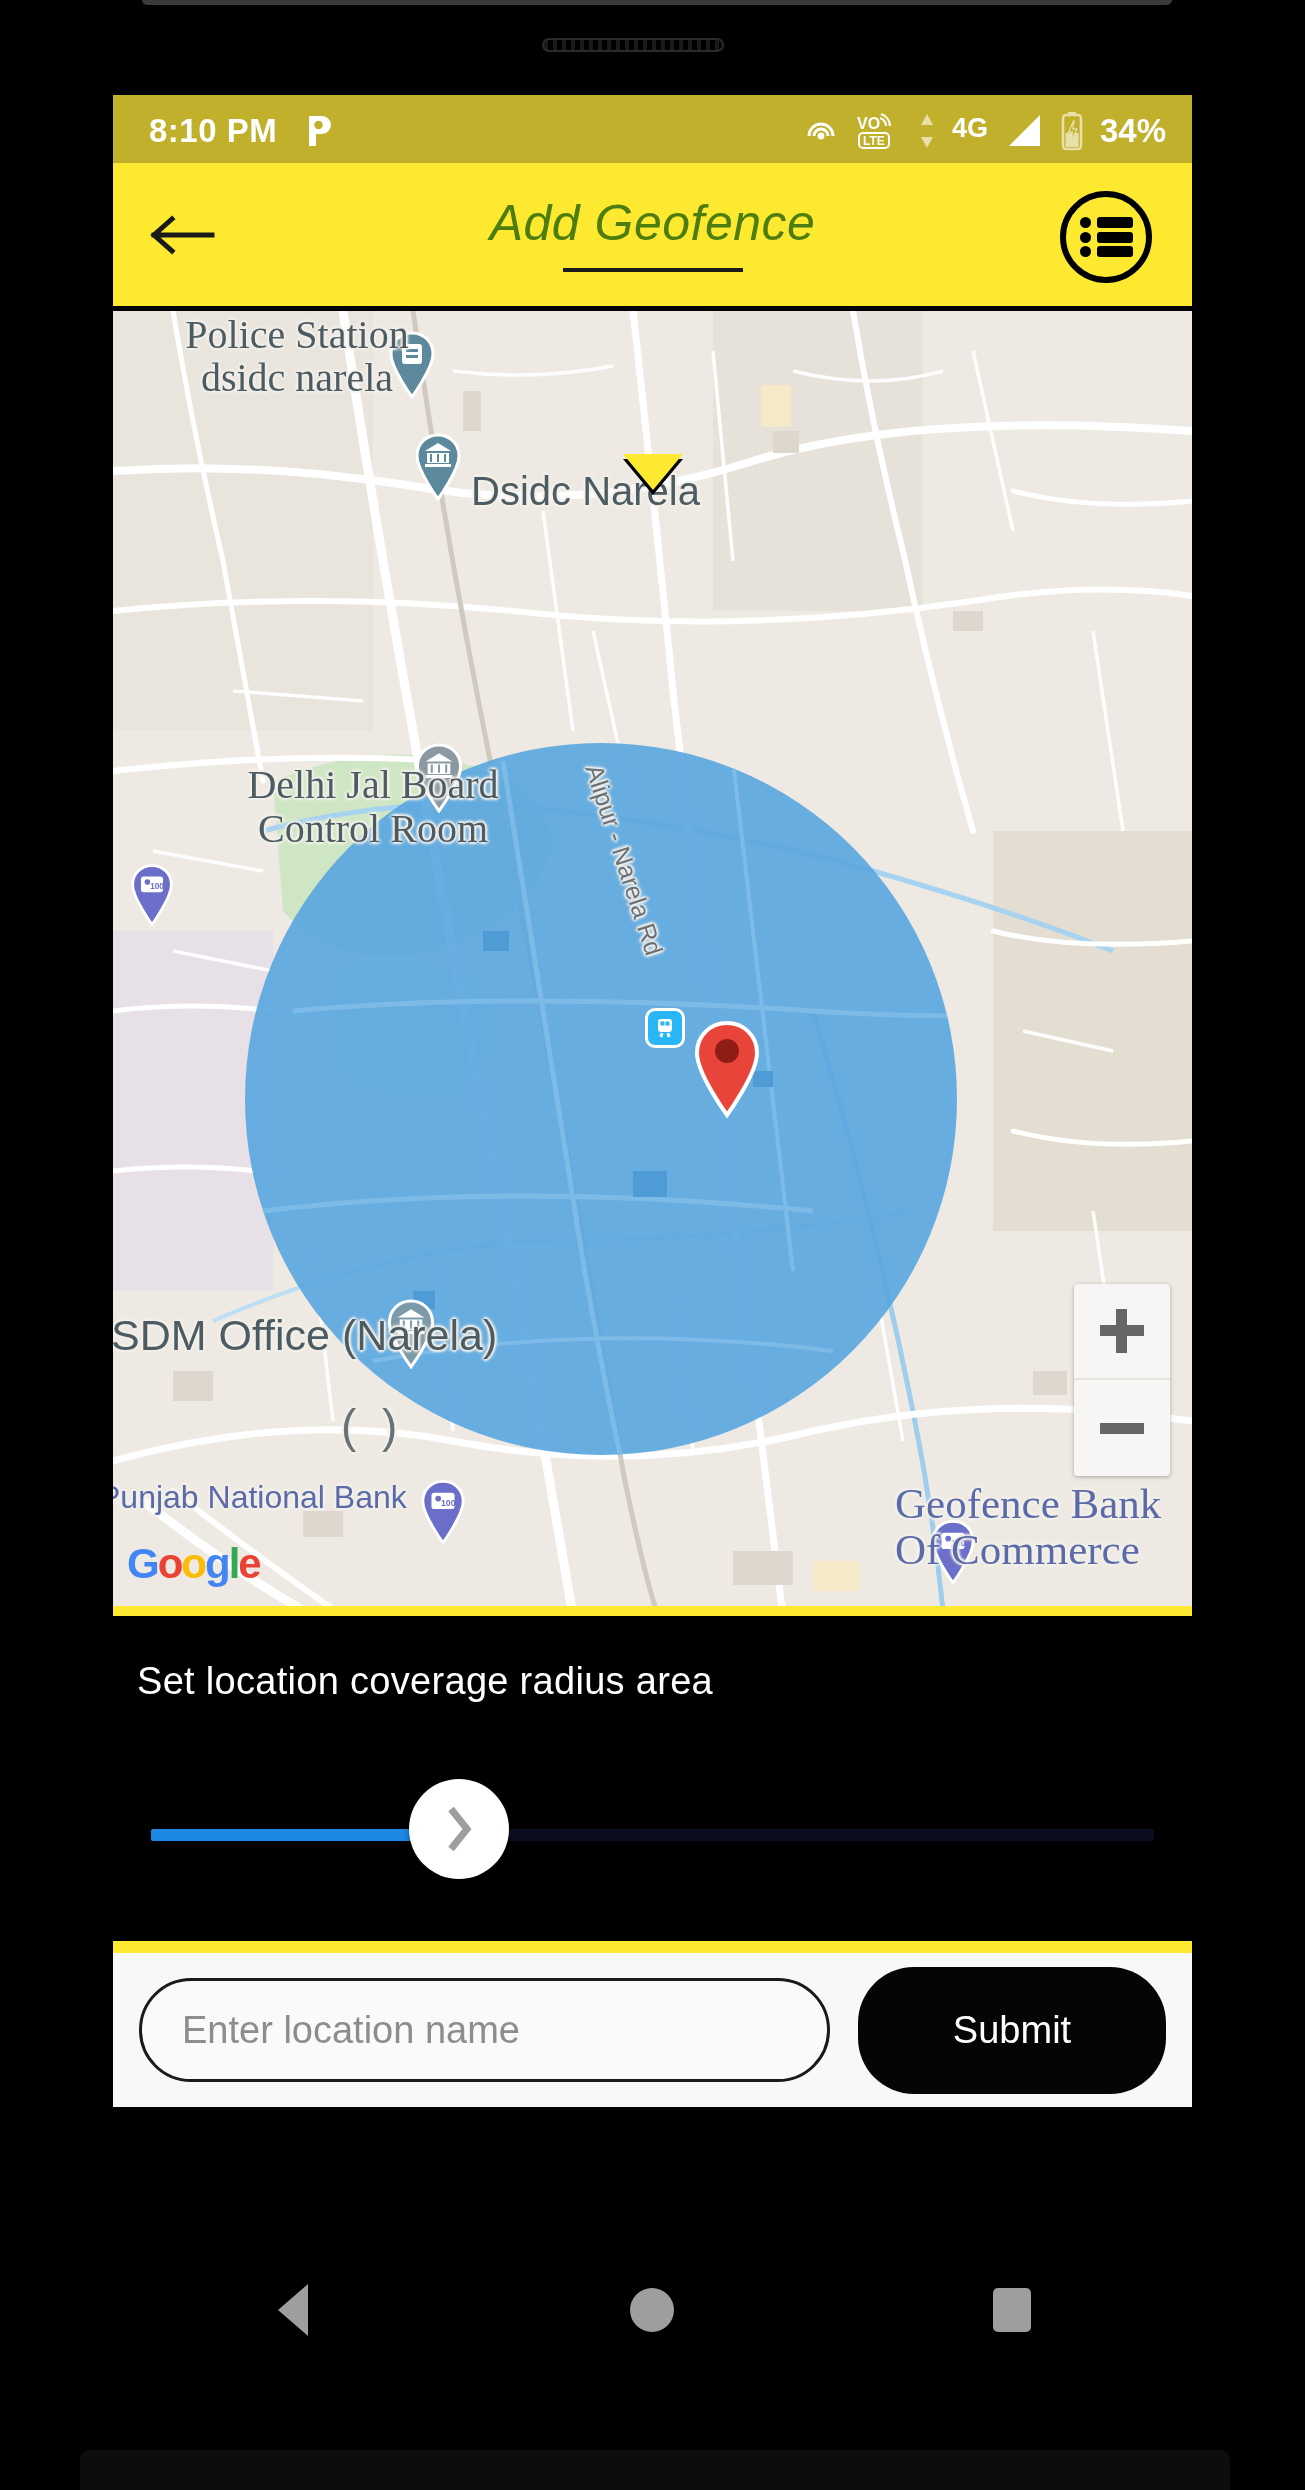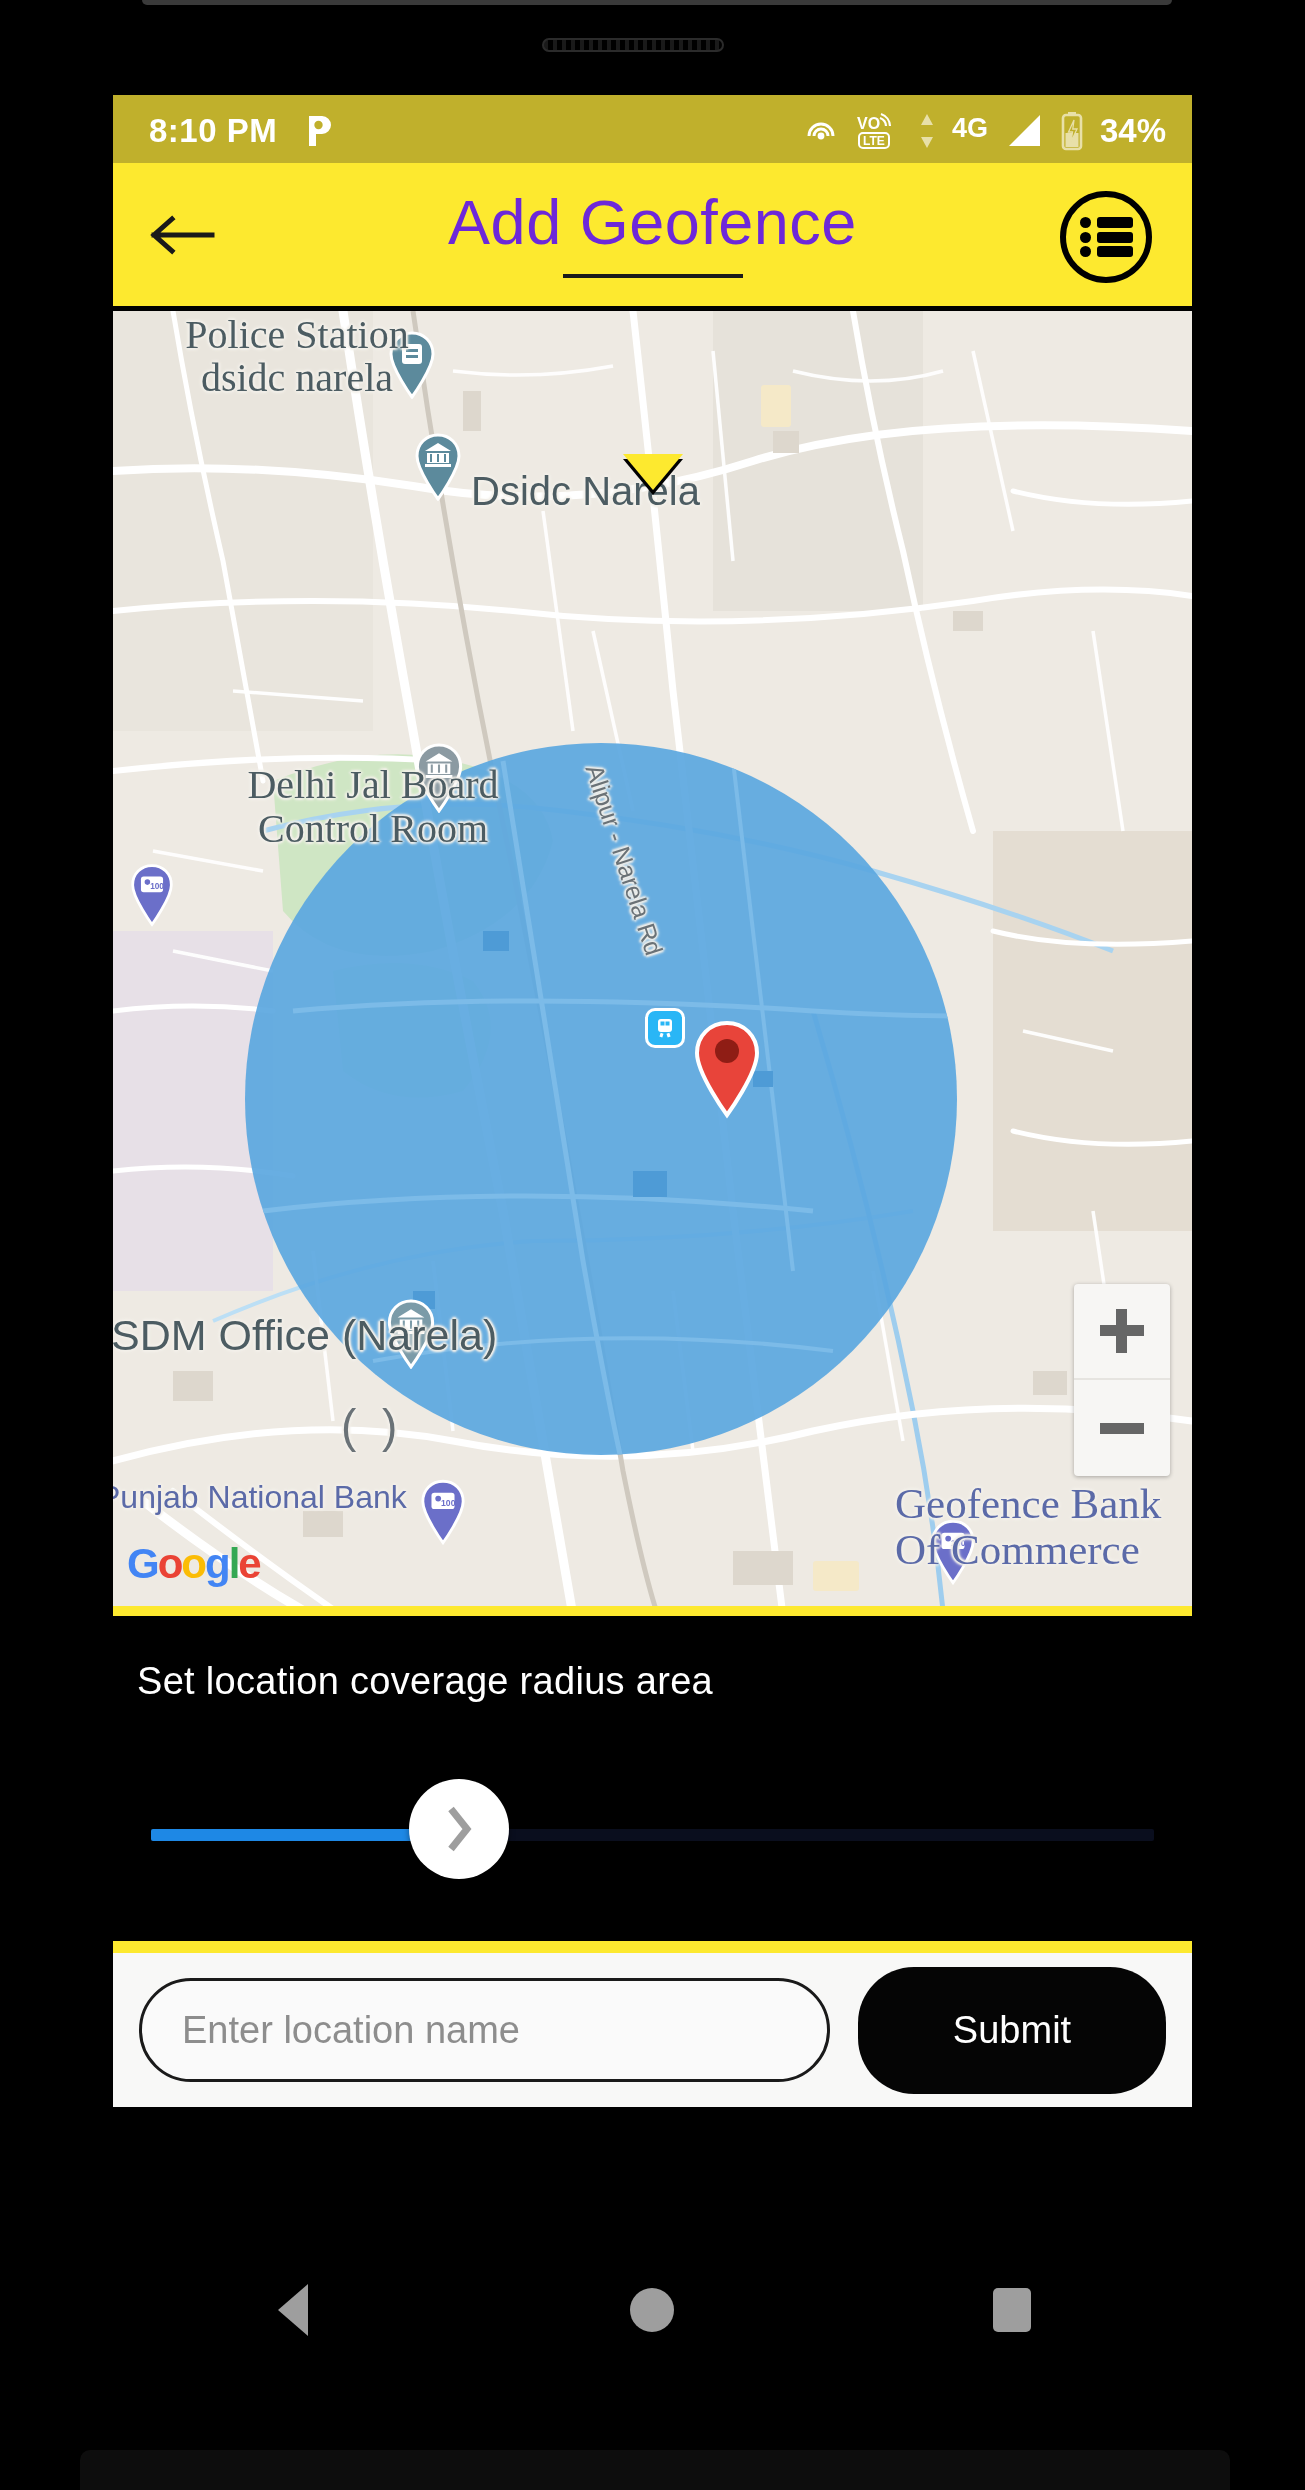--- a/index.html
+++ b/index.html
@@ -59,22 +59,22 @@
     width:110px; display:flex; justify-content:center; align-items:center;
     margin-left:14px; cursor:pointer;
   }
   #header-title-wrap {
     position:absolute; left:0; right:0; top:0; bottom:0;
     display:flex; flex-direction:column;
     align-items:center; justify-content:center;
     pointer-events:none;
   }
   #header-title {
-    font-size:63px; color:#6d28d9; font-weight:400;
-    letter-spacing:.5px; line-height:1;
+    font-size:50px; color:#4d7c0f; font-weight:400;
+    letter-spacing:.5px; line-height:1;font-style:italic;
   }
   #header-title-underline {
     width:180px; height:4px; background:#1a1a1a; margin-top:20px;
   }
   #menu-button {
     position:absolute; right:40px; top:28px;
     width:92px; height:92px; border:6px solid #000; border-radius:50%;
     display:flex; align-items:center; justify-content:center; cursor:pointer;
     background:#fde92f;
   }

